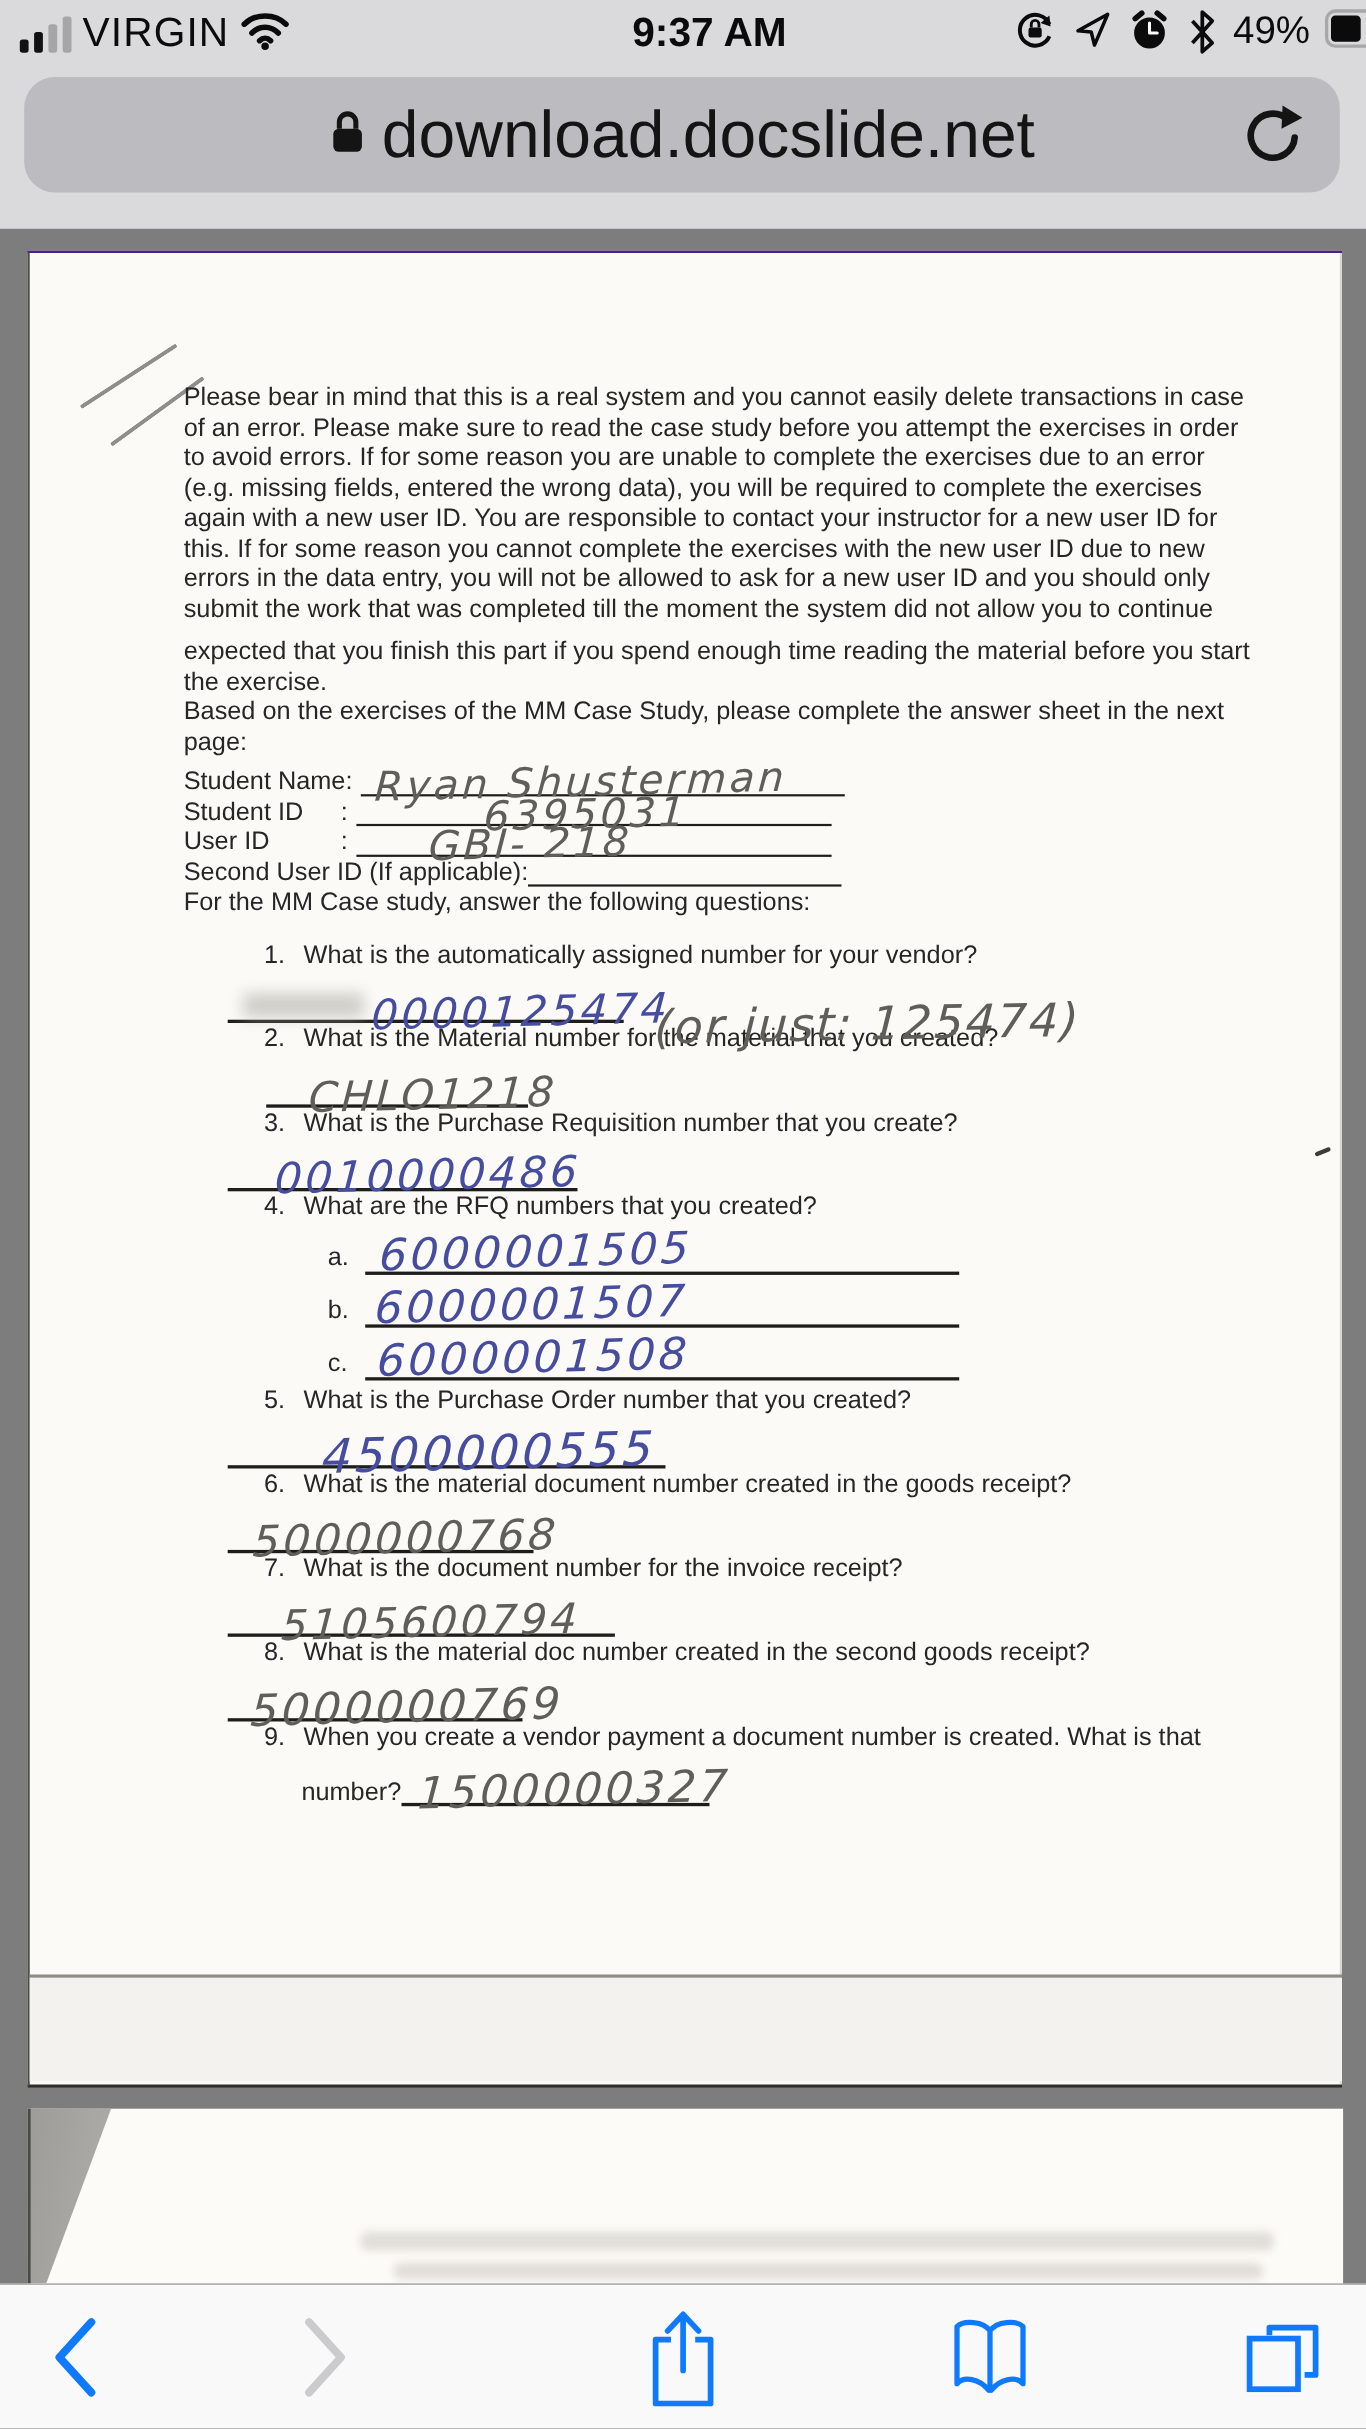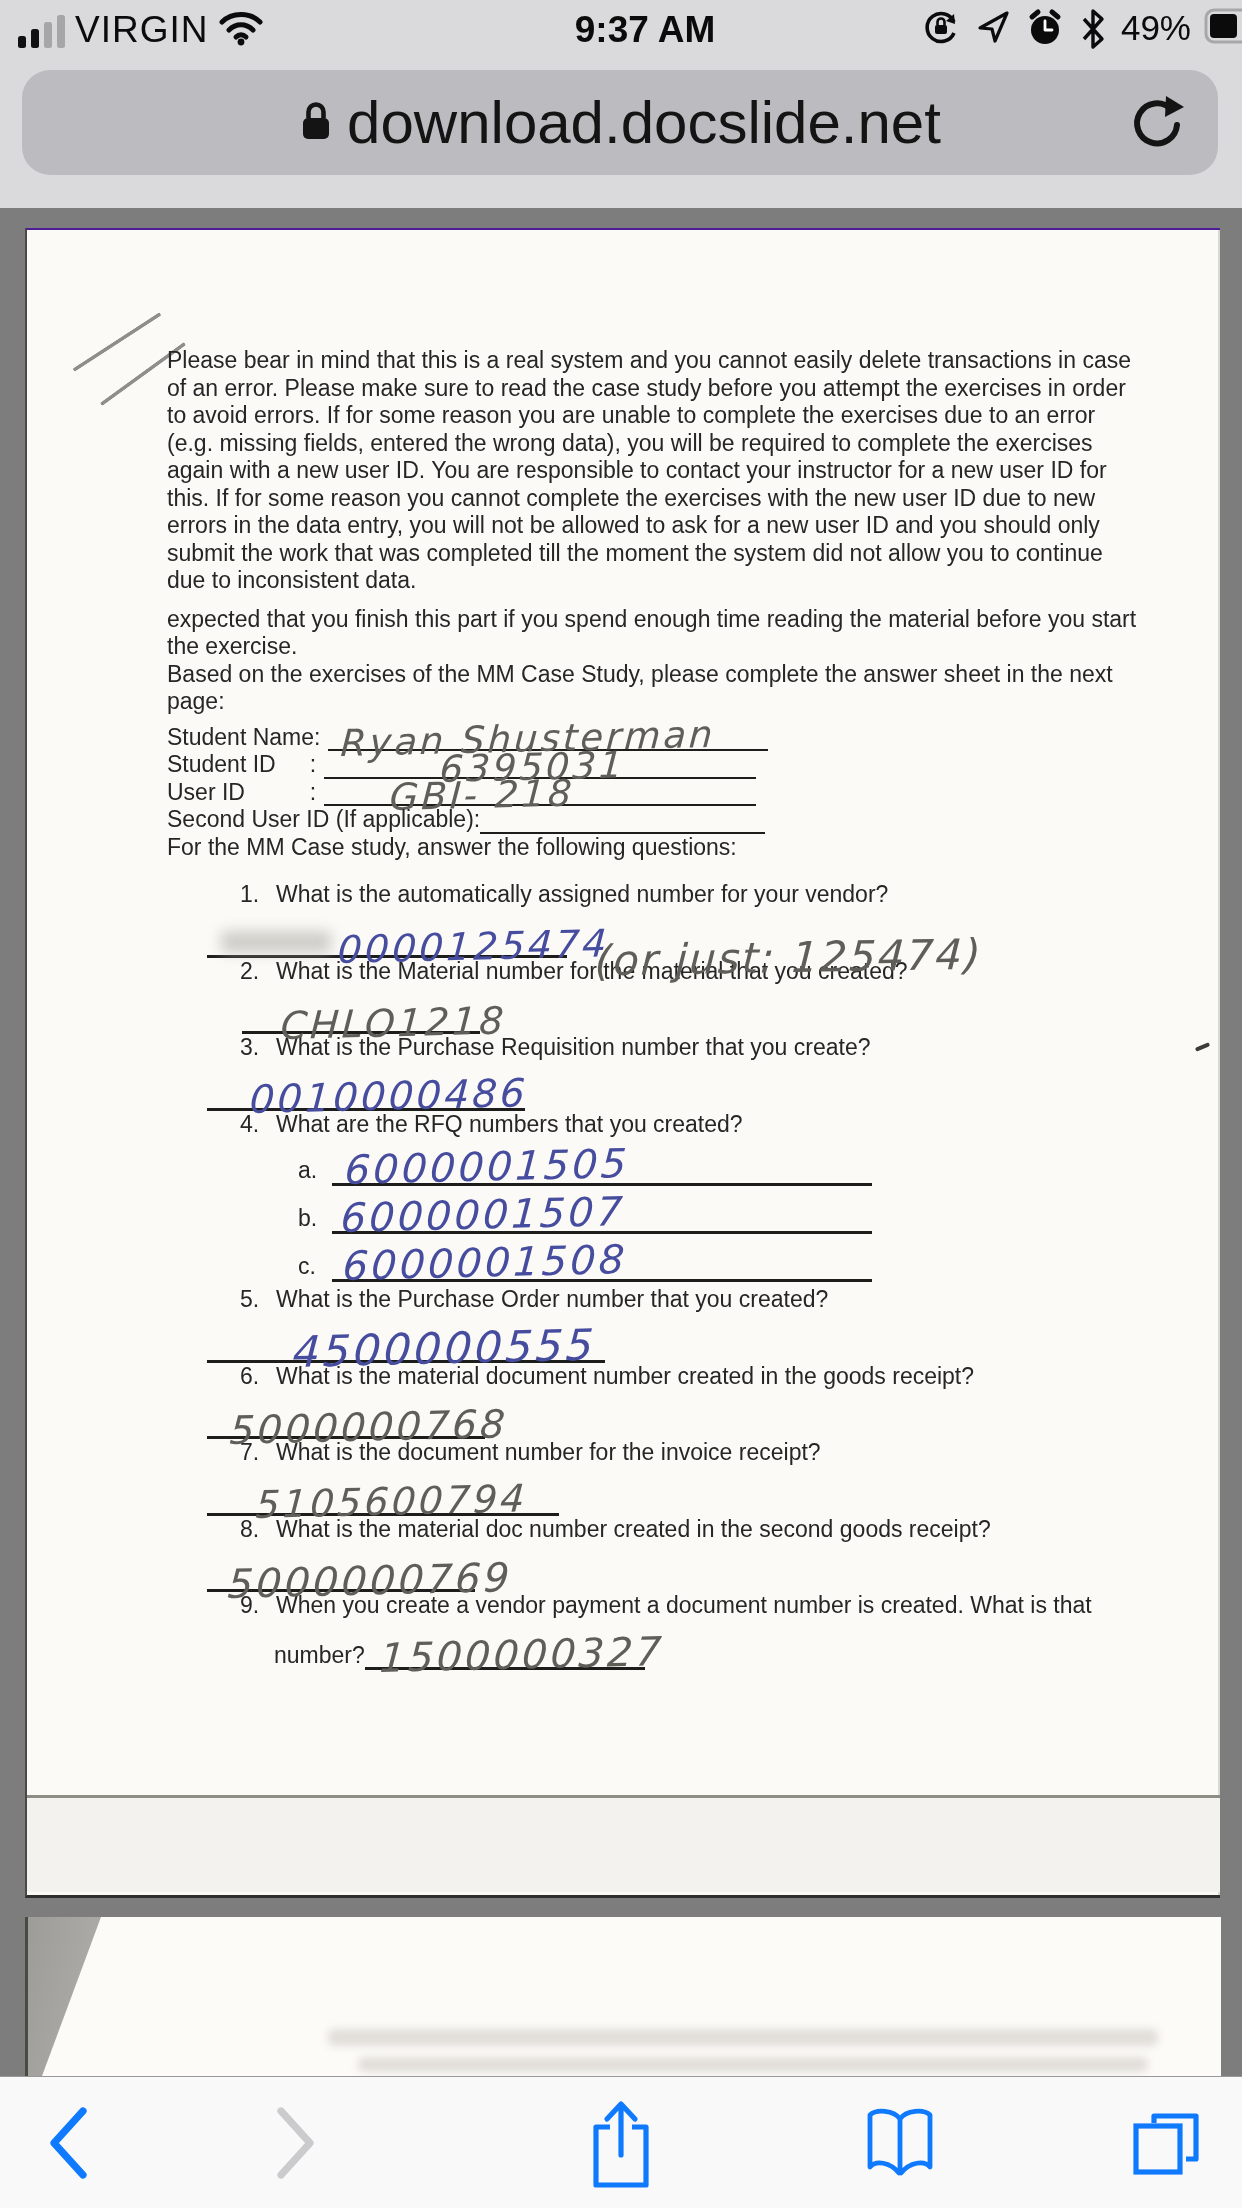--- a/index.html
+++ b/index.html
@@ -167,21 +167,20 @@
     <div class="content">
       <div class="p1">
         <div class="pline">Please bear in mind that this is a real system and you cannot easily delete transactions in case</div>
         <div class="pline">of an error. Please make sure to read the case study before you attempt the exercises in order</div>
         <div class="pline">to avoid errors. If for some reason you are unable to complete the exercises due to an error</div>
         <div class="pline">(e.g. missing fields, entered the wrong data), you will be required to complete the exercises</div>
         <div class="pline">again with a new user ID. You are responsible to contact your instructor for a new user ID for</div>
         <div class="pline">this. If for some reason you cannot complete the exercises with the new user ID due to new</div>
         <div class="pline">errors in the data entry, you will not be allowed to ask for a new user ID and you should only</div>
         <div class="pline">submit the work that was completed till the moment the system did not allow you to continue</div>
-        <div class="pline">due to inconsistent data.</div>
       </div>
       <div class="p2">
         <div class="pline">expected that you finish this part if you spend enough time reading the material before you start</div>
         <div class="pline">the exercise.</div>
       </div>
       <div class="p3">
         <div class="pline">Based on the exercises of the MM Case Study, please complete the answer sheet in the next</div>
         <div class="pline">page:</div>
       </div>
 

